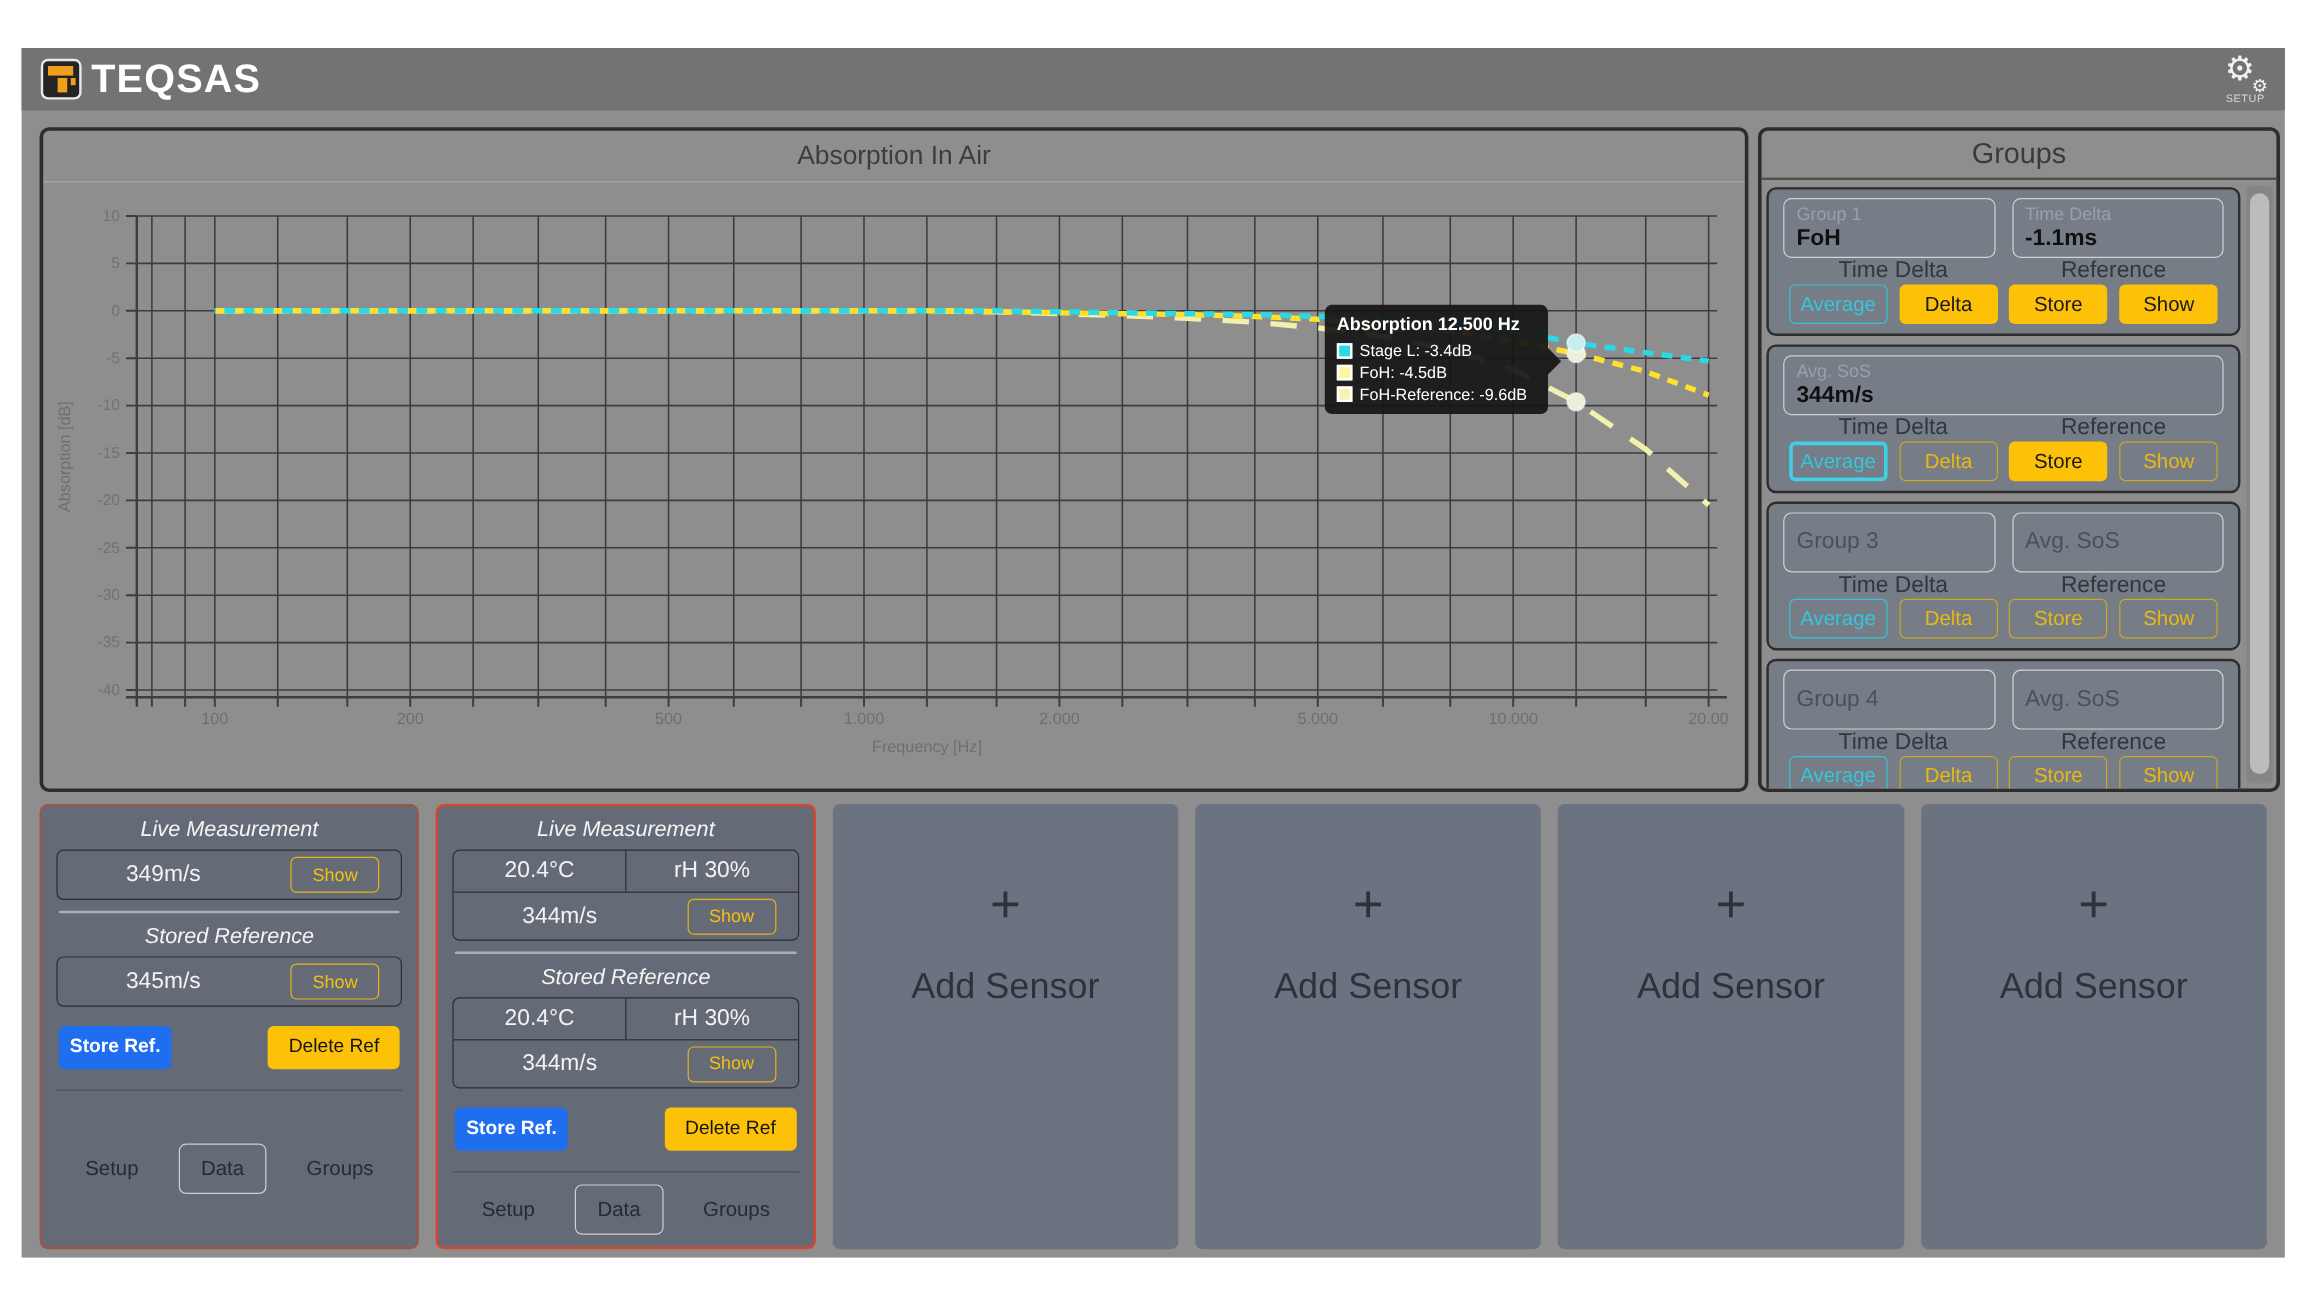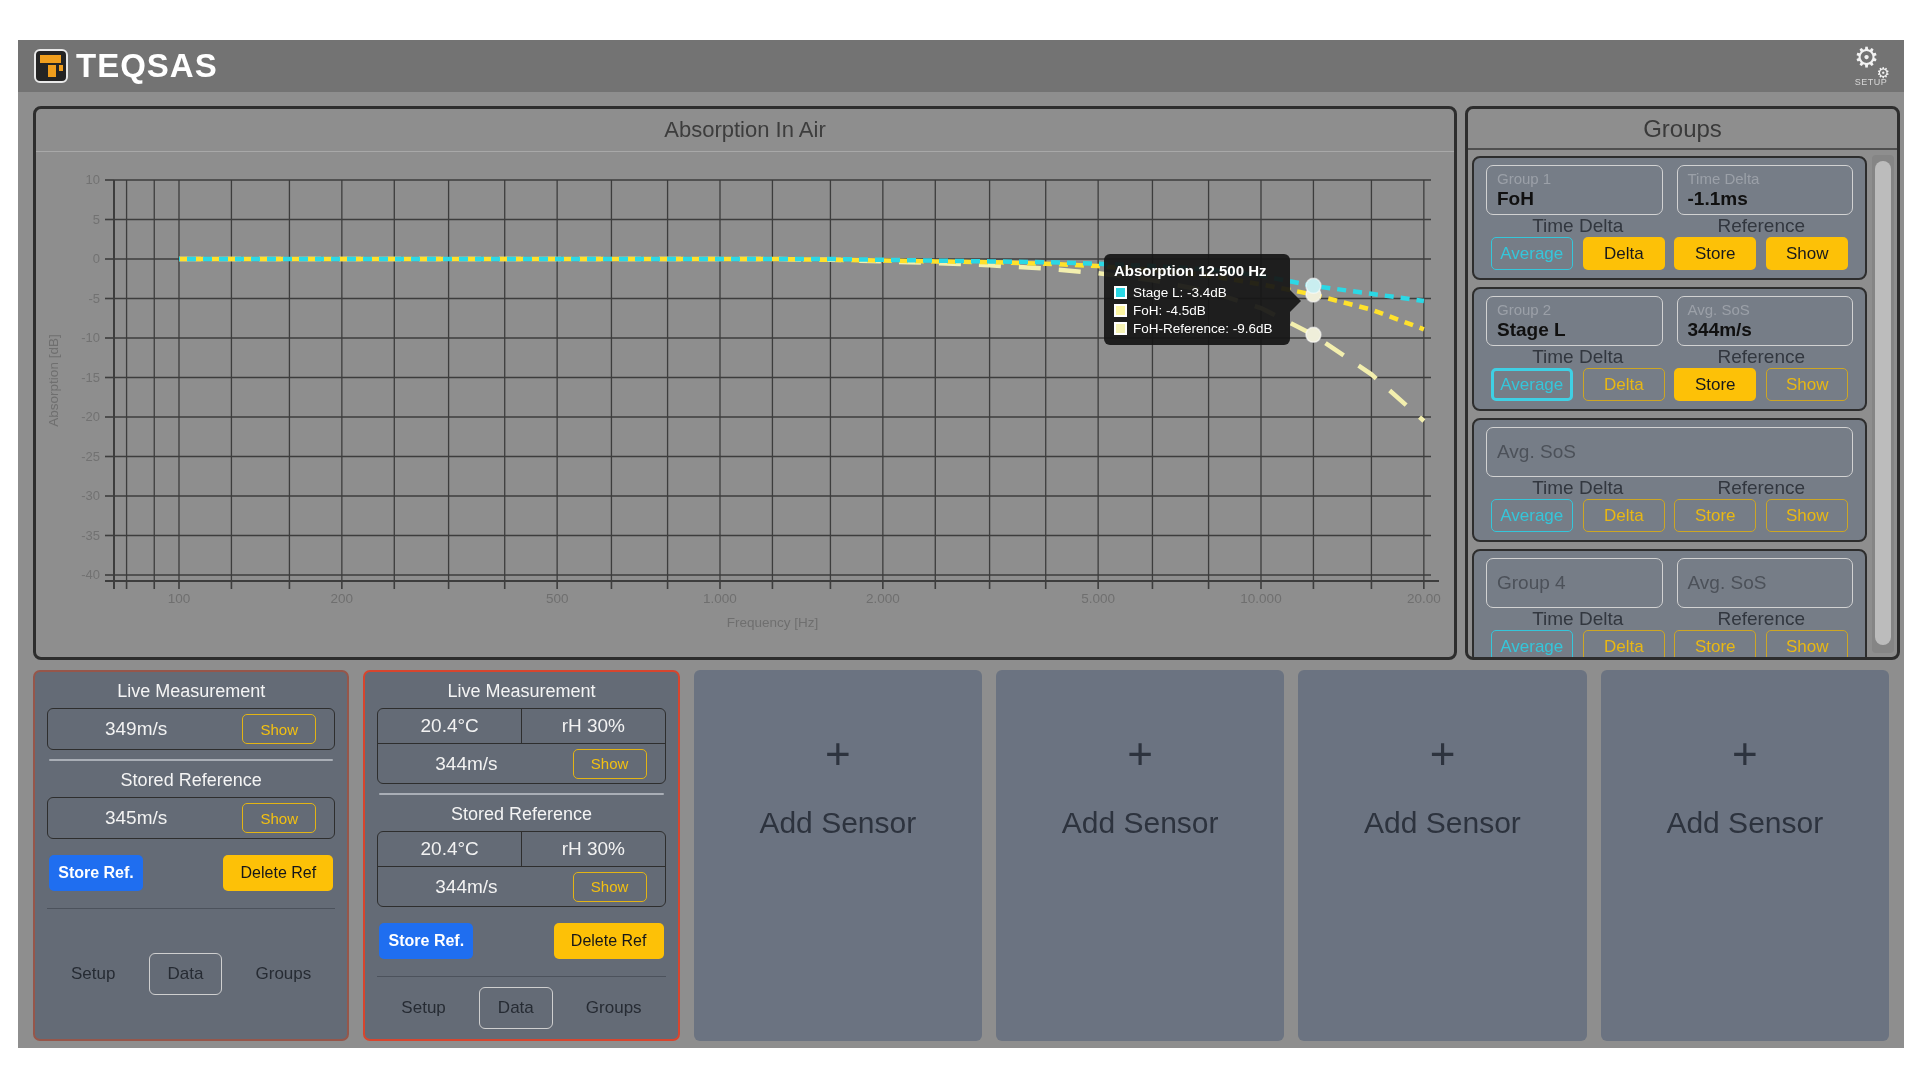--- a/index.html
+++ b/index.html
@@ -70,21 +70,21 @@
                  border-radius:4px; }
   .g-thumb { position:absolute; left:3px; right:3px; top:6px; bottom:8px; background:#bcbcbc; border-radius:9px; }
 
   
   .bottom-row { position:absolute; left:15px; top:630px; right:15px; height:371px;
                 display:flex; gap:14px; }
   .sensor-panel { flex:1; background:#646b76; border-radius:7px; padding:9px 12px 0 12px;
                   display:flex; flex-direction:column; }
   .sensor-panel[data-variant="stored"] { border:2px solid #96564a; }
   .sensor-panel[data-variant="live"]   { border:2px solid #d7452e; }
-  .sp-title { text-align:center; color:#f4f4f4; font-size:18px; margin-bottom:6px; }
+  .sp-title { text-align:center; color:#f4f4f4; font-size:18px; margin-bottom:6px;font-style:italic; }
   .meas-box { border:1.5px solid #2e2e2e; border-radius:6px; }
   .meas-row { display:flex; height:34px; }
   .meas-row + .meas-row { border-top:1.5px solid #2e2e2e; }
   .meas-cell { flex:1; display:flex; align-items:center; justify-content:center;
                color:#f2f2f2; font-size:19px; }
   .meas-cell + .meas-cell { border-left:1.5px solid #2e2e2e; }
   .sos-row { height:40px; }
   .sos-cell { flex:1.6; }
   .show-cell { flex:1; display:flex; align-items:center; justify-content:center; }
   .show-btn { min-width:74px; height:30px; border-radius:5px; border:1.5px solid #e3b414;
@@ -286,24 +286,20 @@
           <div class="gc-btncol">
             <button class="gbtn yellow" data-variant="filled">Store</button>
             <button class="gbtn yellow" data-variant="filled">Show</button>
           </div>
         </div>
       </div>
 
       <div class="group-card">
         <div class="gc-boxes">
           <div class="gc-box" data-variant="filled">
-            <div class="gc-label">Group 2</div>
-            <div class="gc-value">Stage L</div>
-          </div>
-          <div class="gc-box" data-variant="filled">
             <div class="gc-label">Avg. SoS</div>
             <div class="gc-value">344m/s</div>
           </div>
         </div>
         <div class="gc-sections">
           <div>Time Delta</div>
           <div>Reference</div>
         </div>
         <div class="gc-buttons">
           <div class="gc-btncol">
@@ -312,20 +308,24 @@
           </div>
           <div class="gc-btncol">
             <button class="gbtn yellow" data-variant="filled">Store</button>
             <button class="gbtn yellow" data-variant="outline">Show</button>
           </div>
         </div>
       </div>
 
       <div class="group-card">
         <div class="gc-boxes">
+          <div class="gc-box" data-variant="empty">
+            <div class="gc-label">Group 3</div>
+
+          </div>
           <div class="gc-box" data-variant="empty">
             <div class="gc-label">Avg. SoS</div>
 
           </div>
         </div>
         <div class="gc-sections">
           <div>Time Delta</div>
           <div>Reference</div>
         </div>
         <div class="gc-buttons">

